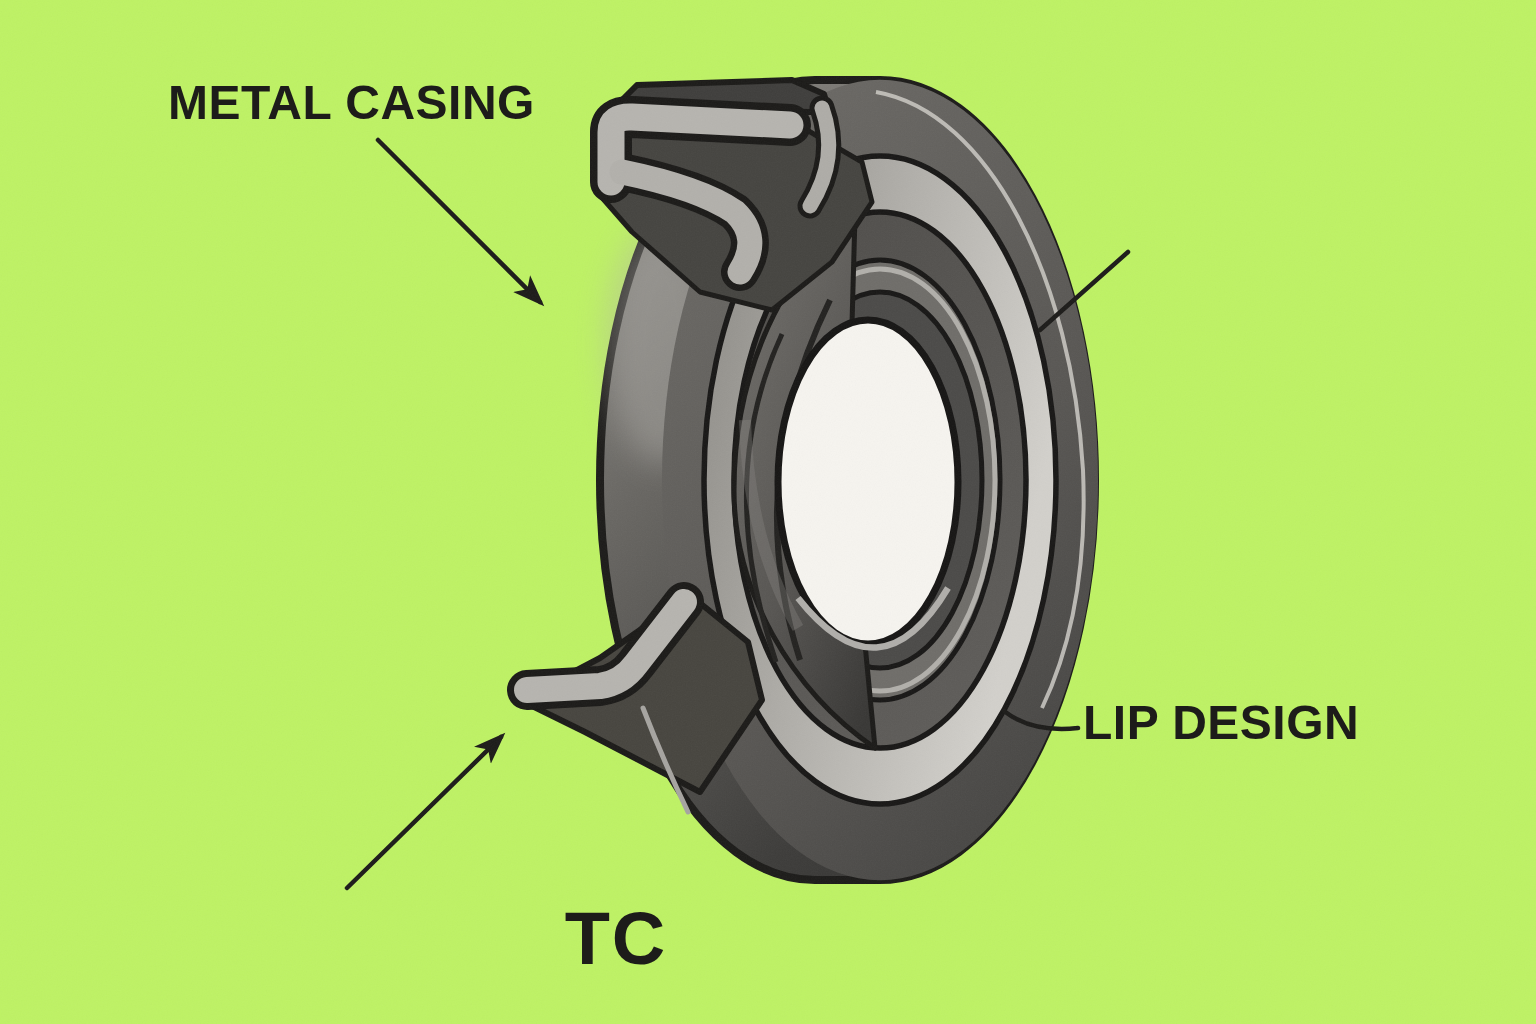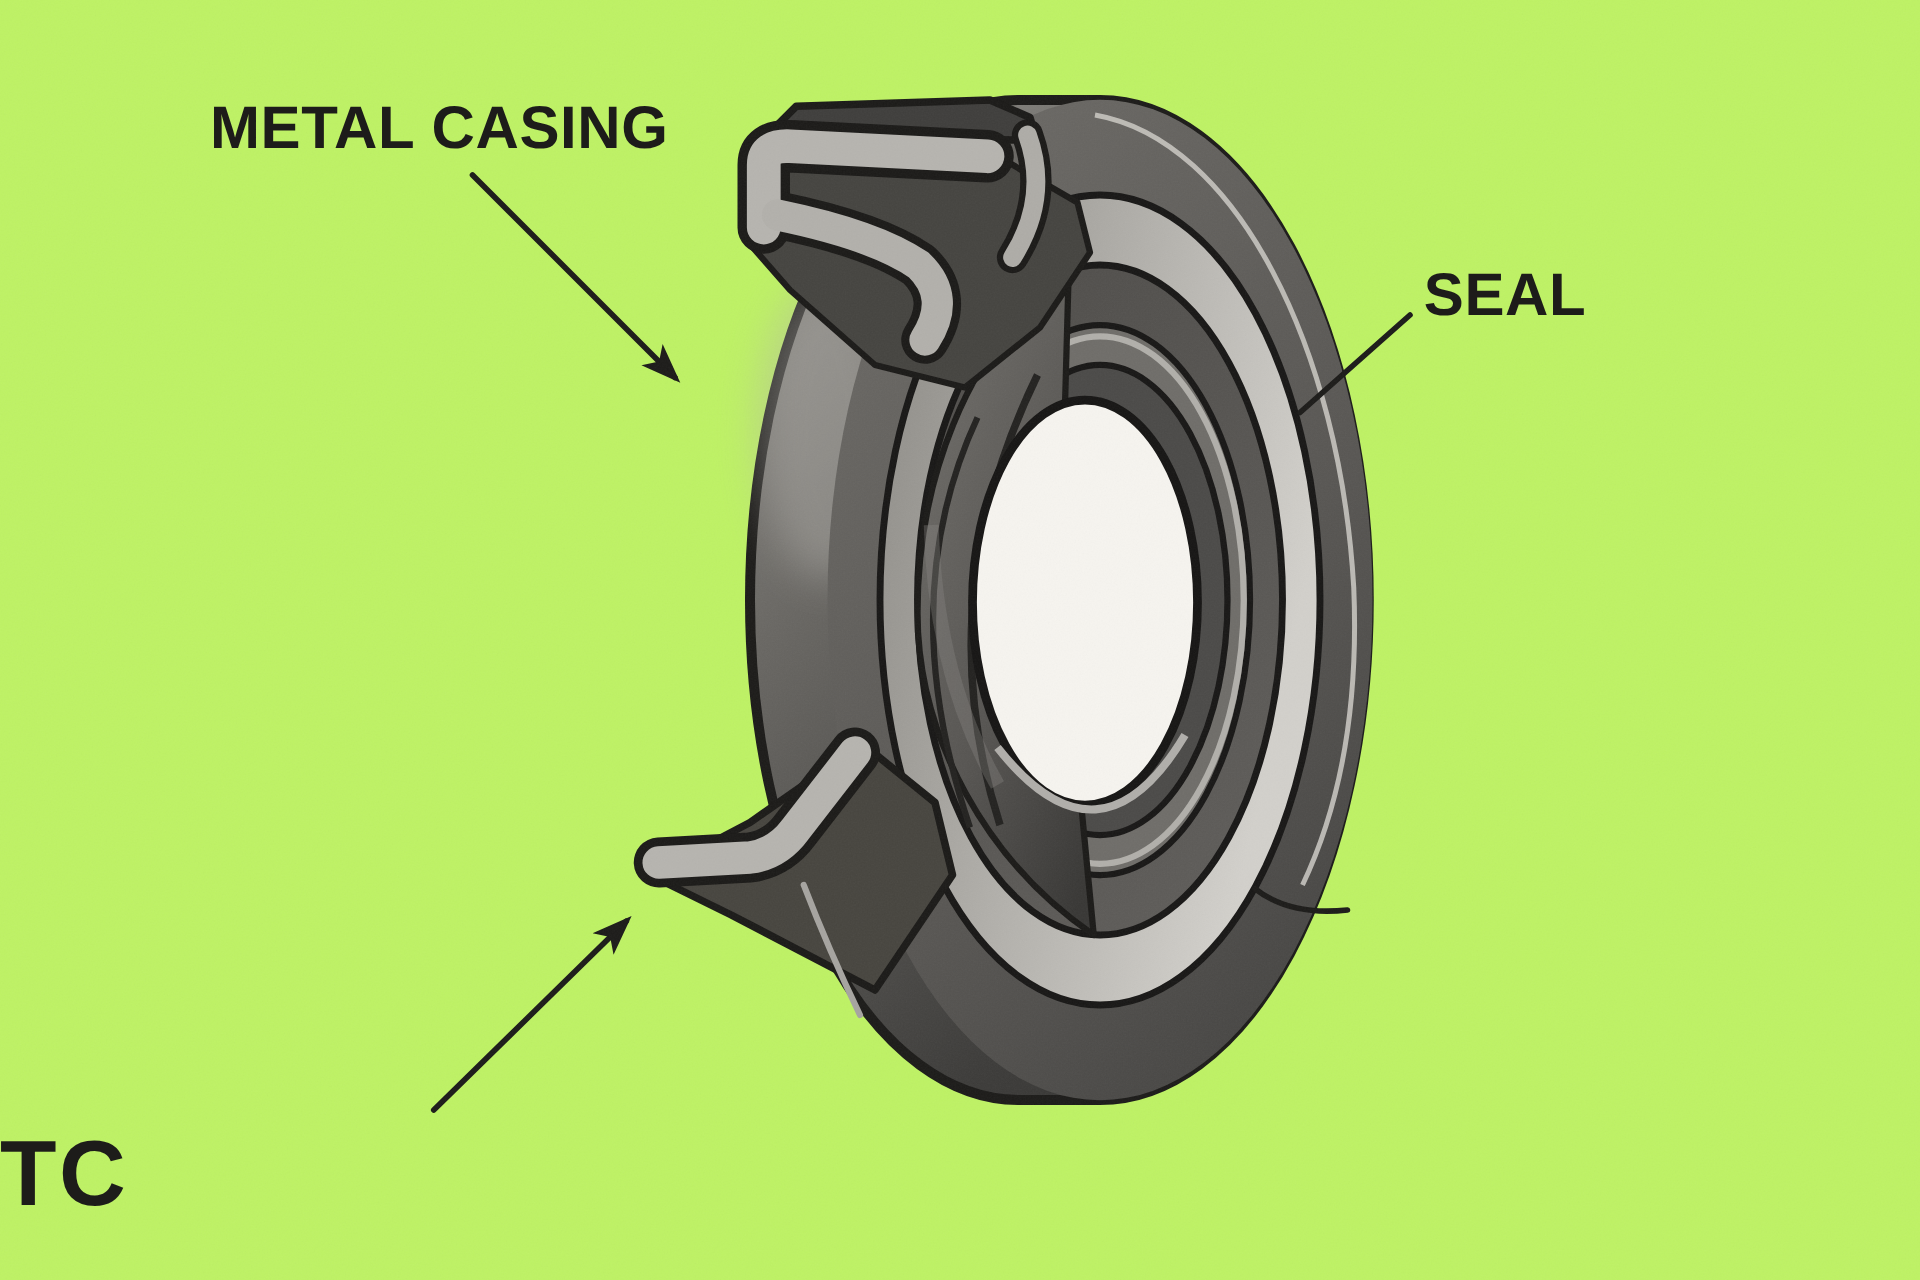--- a/index.html
+++ b/index.html
@@ -11,21 +11,21 @@
   }
   .stage svg{position:absolute;left:0;top:0;}
   .lbl{
     position:absolute;color:#1d1c1a;font-weight:700;
     font-size:48px;line-height:1.12;letter-spacing:.5px;
     white-space:nowrap;user-select:none;
   }
   .lbl.metal{left:168px;top:76px;}
   .lbl.rubber{left:1078px;top:156px;width:252px;text-align:center;white-space:normal;}
   .lbl.lip{left:1083px;top:696px;}
-  .lbl.code{left:0;top:898px;width:1232px;font-size:74px;letter-spacing:2px;}
+  .lbl.code{left:0;top:898px;width:1232px;text-align:center;font-size:74px;letter-spacing:2px;}
 </style>
 </head>
 <body>
 
 <div class="stage">
 
   <svg width="1536" height="1024" viewBox="0 0 1536 1024" aria-hidden="true">
     <defs>
       <linearGradient id="gOuter" x1="0.1" y1="0" x2="0.75" y2="1">
         <stop offset="0" stop-color="#8f8d88"></stop>
@@ -135,18 +135,18 @@
       <path d="M 1004,711 Q 1032,733 1078,728"></path>
     </g>
 
     <rect x="0" y="0" width="1536" height="1024" filter="url(#grain)" opacity="0.05"></rect>
   </svg>
 
   <div class="lbl metal">METAL CASING</div>
 
   <div class="lbl rubber">
     <br>
-    <span>SEAL</span>
   </div>
 
+  <div class="lbl lip">LIP DESIGN</div>
 
   <div class="lbl code">TC</div>
 </div>
 
 </body></html>

